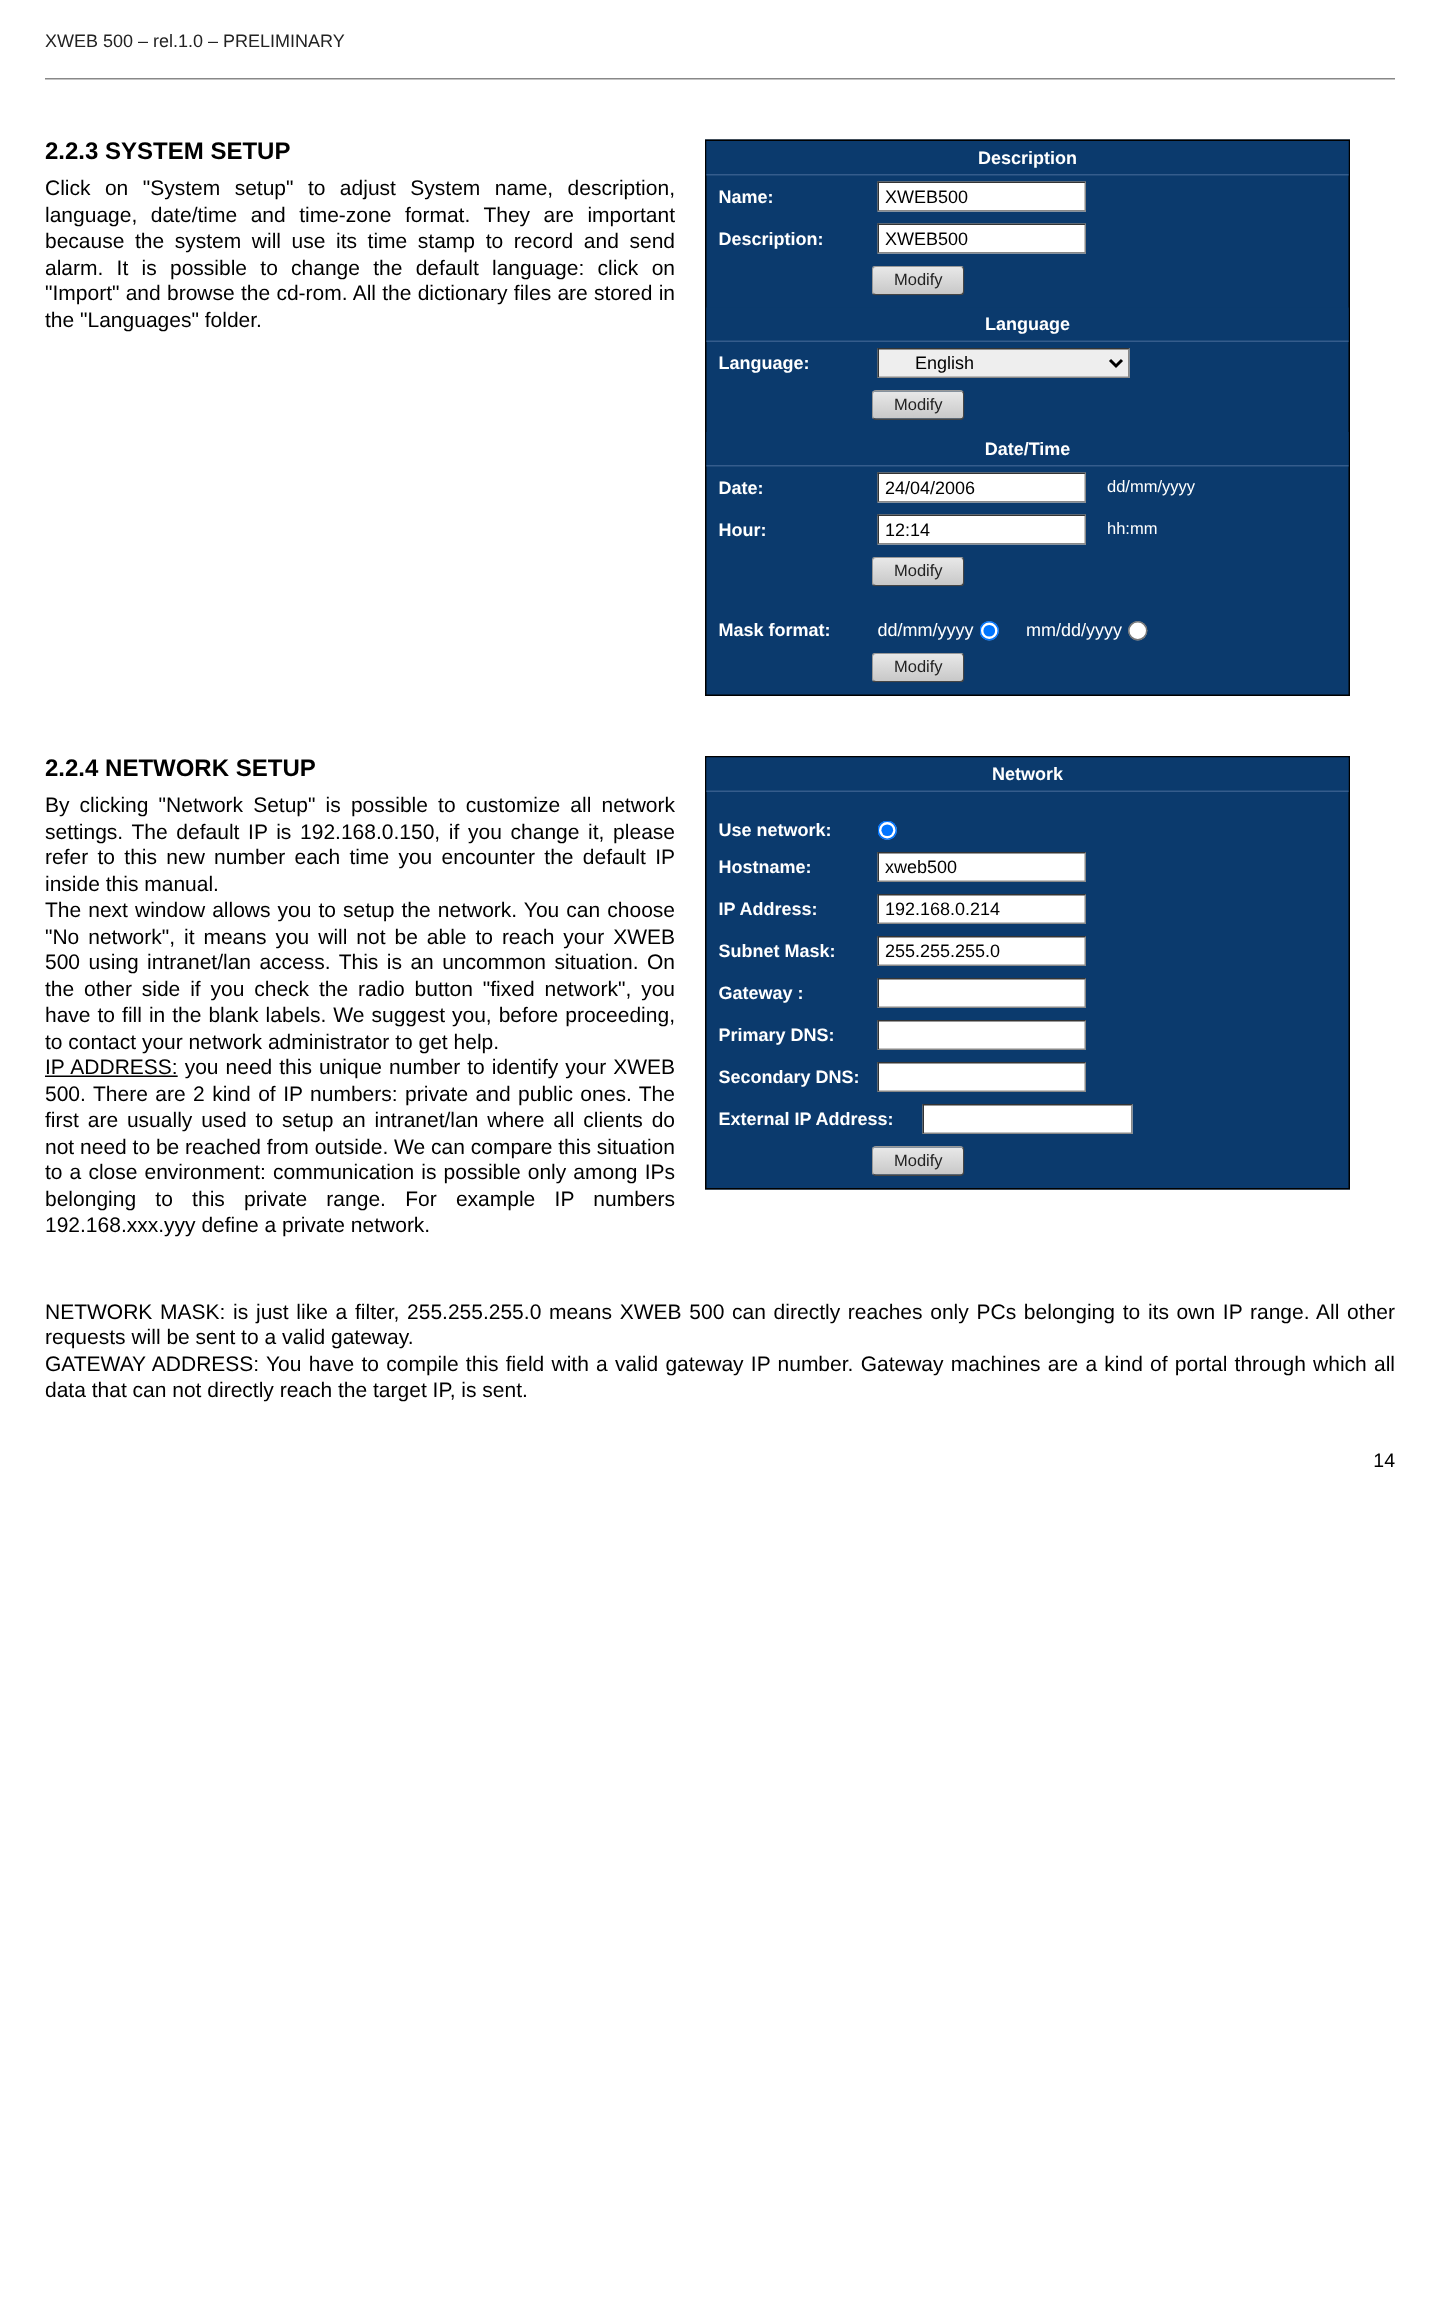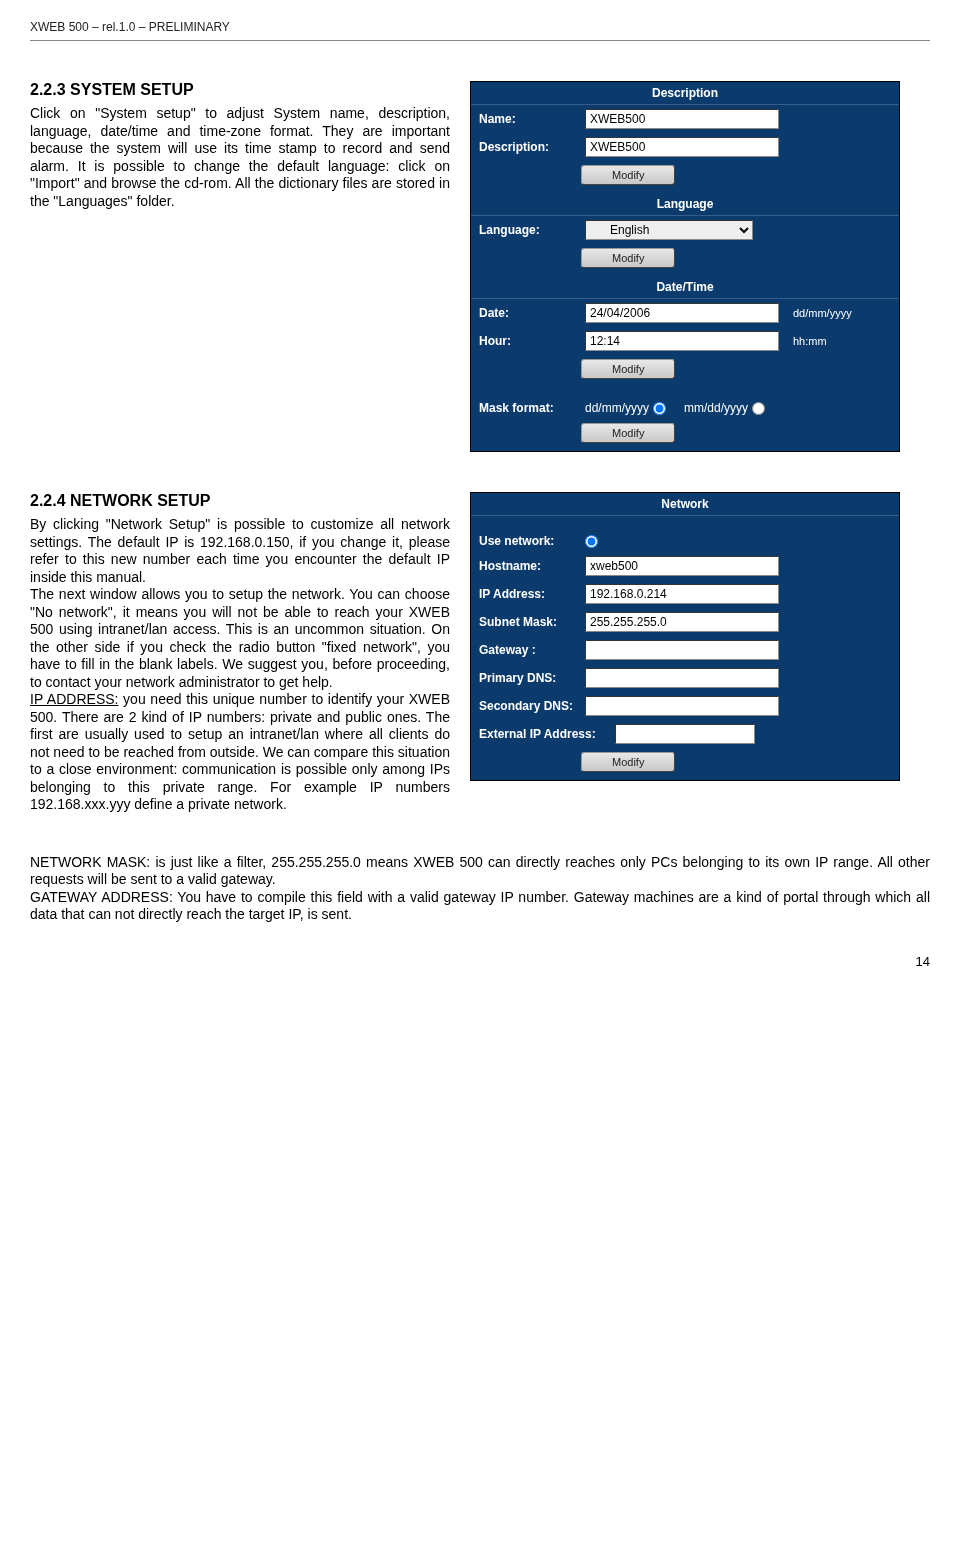--- a/index.html
+++ b/index.html
@@ -8,21 +8,21 @@
     font-size: 14px;
     color: #000;
     background: #fff;
     width: 960px;
     padding: 20px 30px;
   }
   .doc-header {
     font-size: 12px;
     color: #222;
     border-bottom: 1px solid #888;
-    padding-bottom: 6px;
+    padding-bottom: 18px;
     margin-bottom: 40px;
   }
   .two-col {
     display: flex;
     gap: 20px;
     margin-bottom: 40px;
   }
   .left-col { flex: 0 0 420px; }
   .right-col { flex: 1; }
   h2.section-title {
@@ -66,21 +66,21 @@
   .panel-row .hint {
     color: #fff;
     font-size: 11px;
     margin-left: 8px;
   }
   .panel input[type="text"] {
     background: #fff;
     border: 1px inset #888;
     font-size: 12px;
     padding: 2px 4px;
-    width: 194px;
+    width: 139px;
     color: #000;
   }
   .panel select {
     background: #eee;
     border: 1px inset #888;
     font-size: 12px;
     padding: 1px 20px;
     width: 168px;
     color: #000;
   }
@@ -90,21 +90,21 @@
     gap: 4px;
   }
   .panel .btn-row {
     padding: 4px 8px 8px 110px;
   }
   .panel button.modify {
     background: linear-gradient(#e8e8e8,#c8c8c8);
     border: 1px outset #999;
     border-radius: 3px;
     font-size: 11px;
-    padding: 3px 30px;
+    padding: 3px 14px;
     color: #222;
     cursor: pointer;
   }
   .bottom-text {
     font-size: 14px;
     text-align: justify;
     line-height: 1.25;
     clear: both;
   }
   .page-num {

